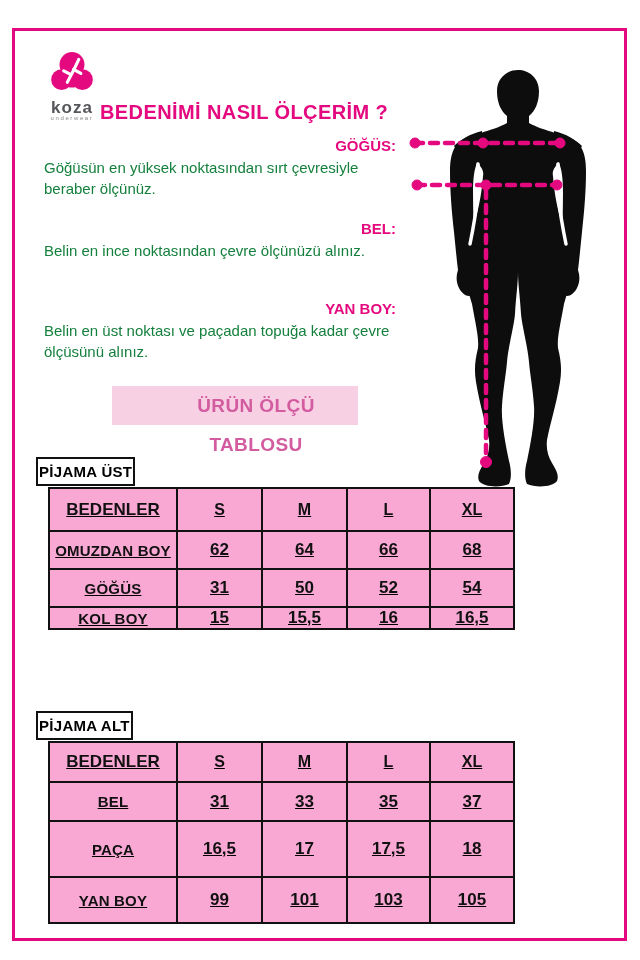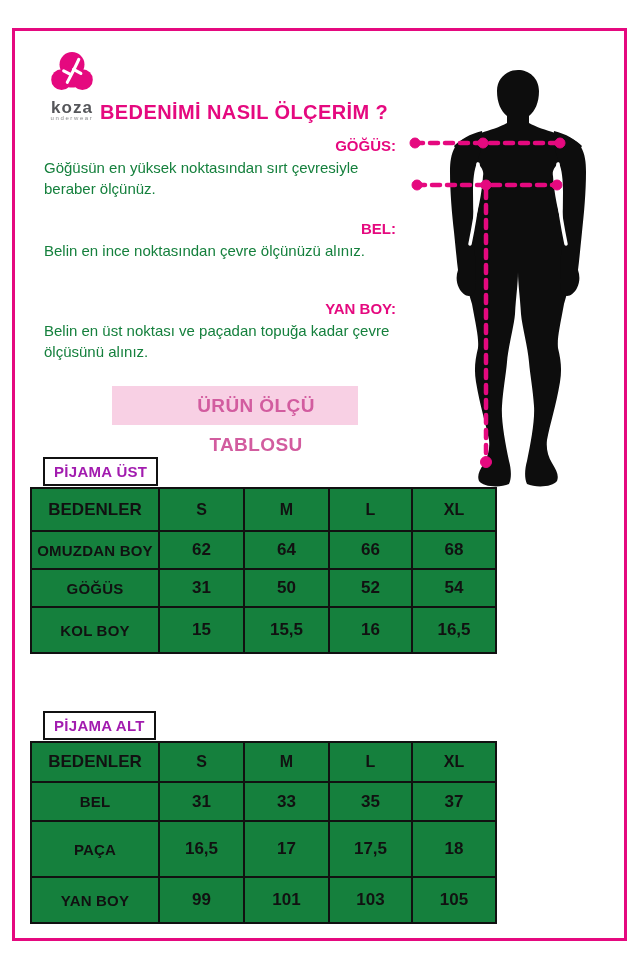--- a/index.html
+++ b/index.html
@@ -22,24 +22,24 @@
   .instr { position:absolute; left:44px; width:352px; }
   .instr-label { font-size:15px; font-weight:bold; color:#e5097f; margin-bottom:3px;text-align:right; }
   .instr-text { font-size:15px; color:#15803d; line-height:21px; }
 
   .banner { position:absolute; left:112px; top:386px; width:246px; height:39px;
             background:#f8d0e4; color:#d25c9f; font-size:19px; font-weight:bold;
             text-align:center; line-height:39px; letter-spacing:0.4px;padding-left:42px; }
 
   .figure { position:absolute; left:408px; top:64px; width:220px; height:436px; }
 
-  .tbl-label { position:absolute; left:43px; border:2px solid #111; background:#fff;
-               font-size:15px; font-weight:bold; color:#a21caf; padding:4px 9px; letter-spacing:0.3px; }
-
-  table.size-table { position:absolute; left:30px; border-collapse:collapse; table-layout:fixed; background:#15803d; }
+  .tbl-label { position:absolute; left:36px; border:2px solid #111; background:#fff;
+               font-size:15px; font-weight:bold; color:#000000; padding:4px 1px; letter-spacing:0.3px; }
+
+  table.size-table { position:absolute; left:48px; border-collapse:collapse; table-layout:fixed; background:#f9a8d4;text-decoration:underline; }
   table.size-table td { border:2px solid #111; text-align:center; vertical-align:middle;
                         font-weight:bold; color:#111; font-size:17px; }
   table.size-table td.rowlabel { font-size:15px; letter-spacing:0.2px; }
   table.size-table tr.head td.c0 { font-size:17px; }
   table.size-table tr.head td { font-size:16px; }
 </style>
 </head>
 <body>
 
 <div class="page">
@@ -165,21 +165,21 @@
       <td>66</td>
       <td>68</td>
     </tr>
     <tr style="height:38px">
       <td class="rowlabel">GÖĞÜS</td>
       <td>31</td>
       <td>50</td>
       <td>52</td>
       <td>54</td>
     </tr>
-    <tr style="height:46px">
+    <tr style="height:22px">
       <td class="rowlabel">KOL BOY</td>
       <td>15</td>
       <td>15,5</td>
       <td>16</td>
       <td>16,5</td>
     </tr>
   </tbody>
     </table>
 
   <div class="tbl-label" style="top:711px">PİJAMA ALT</div>

